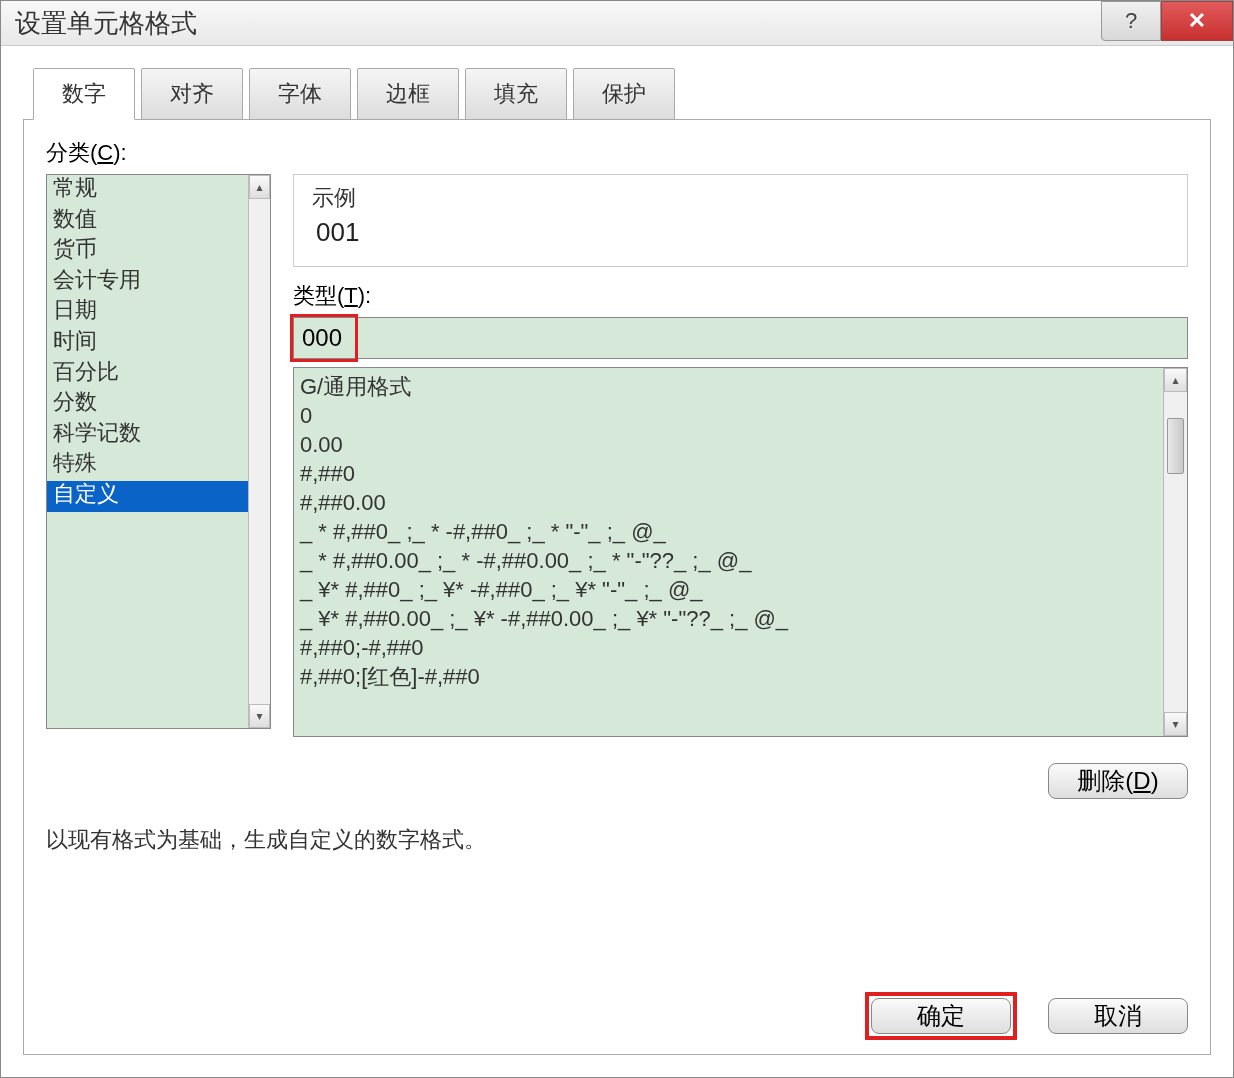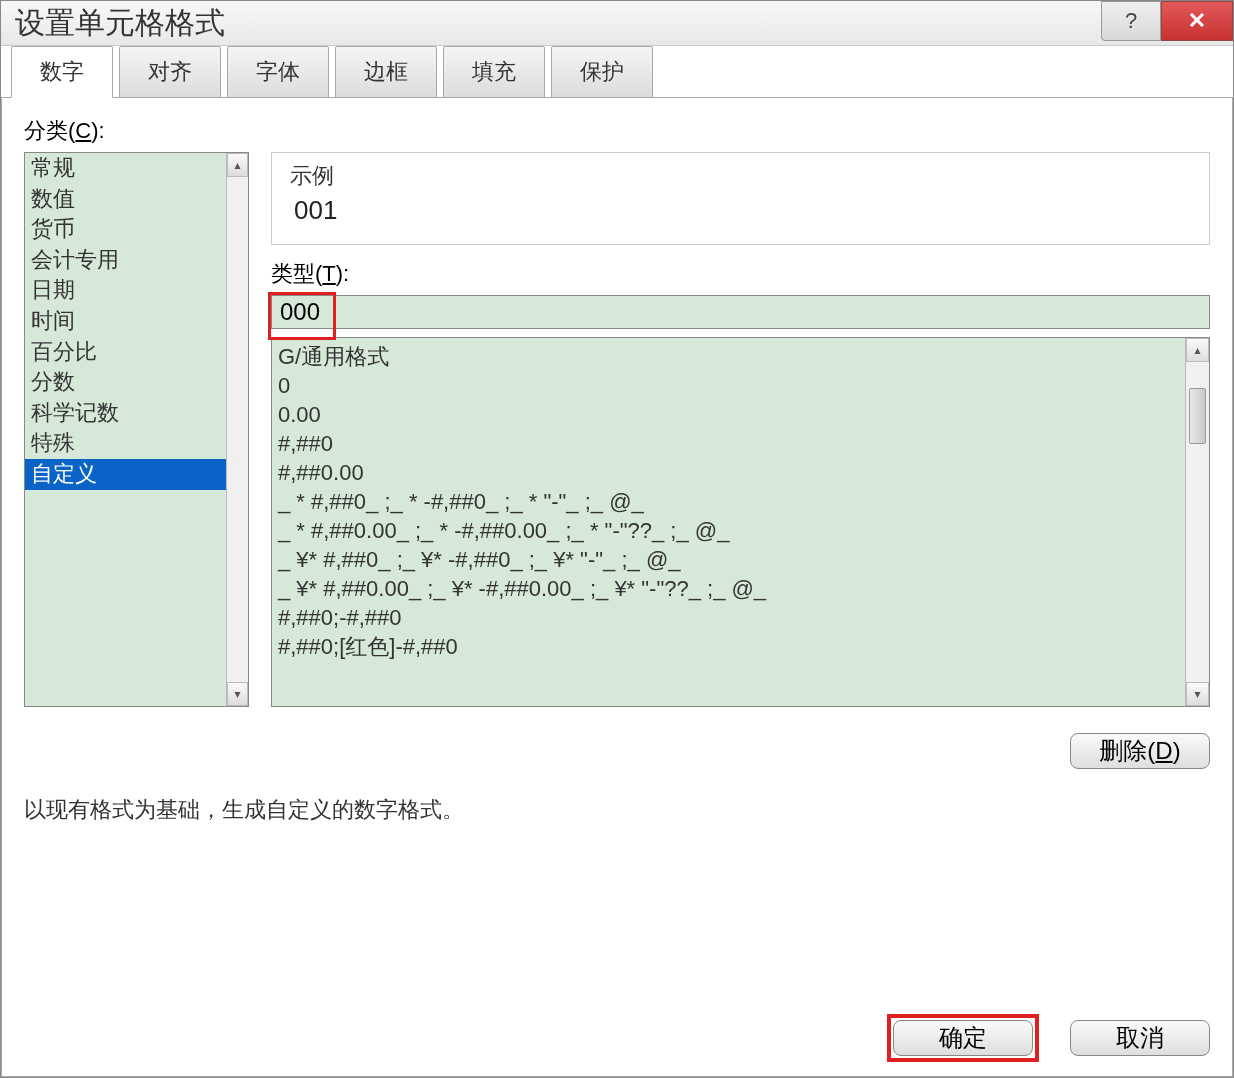--- a/index.html
+++ b/index.html
@@ -28,21 +28,21 @@
     .titlebar {
       height: 45px;
       background: linear-gradient(to bottom, #f8f8f8, #e8e8e8);
       border-bottom: 1px solid #ccc;
       display: flex;
       align-items: center;
       padding-left: 14px;
       position: relative;
     }
     .titlebar-text {
-      font-size: 30px;
+      font-size: 26px;
       color: #333;
     }
     .titlebar-buttons {
       position: absolute;
       right: 0;
       top: 0;
       display: flex;
       height: 40px;
     }
     .titlebar-btn {
@@ -63,21 +63,21 @@
     .titlebar-btn.close {
       width: 72px;
       background: linear-gradient(to bottom, #e25a5a, #c83030);
       color: #fff;
       font-size: 22px;
       font-weight: bold;
       border-color: #944;
     }
     .dialog-body {
       flex: 1;
-      padding: 0;
+      padding: 22px;
       display: flex;
       flex-direction: column;
     }
     .tab-strip {
       display: flex;
       gap: 6px;
       padding-left: 10px;
       position: relative;
       z-index: 2;
     }
@@ -116,20 +116,21 @@
       border: 1px solid #888;
       background: #d6e8d8;
       position: relative;
       display: flex;
     }
     .category-list {
       flex: 1;
       overflow: hidden;
       font-size: 22px;
       line-height: 1.3;
+      font-family: Liberation Mono, monospace;
     }
     .category-item {
       padding: 1px 6px;
       cursor: pointer;
       color: #333;
     }
     .category-item.selected {
       background: #0a64c8;
       color: #fff;
     }
@@ -172,21 +173,21 @@
       font-size: 26px;
       color: #222;
       padding-left: 4px;
     }
     .type-label {
       font-size: 22px;
       margin-bottom: 6px;
     }
     .type-input {
       width: 100%;
-      height: 34px;
+      height: 42px;
       border: 1px solid #888;
       background: #d6e8d8;
       font-size: 24px;
       padding: 4px 8px;
       font-family: inherit;
       outline: none;
     }
     .type-input-highlight {
       position: absolute;
       border: 3px solid #e02020;

